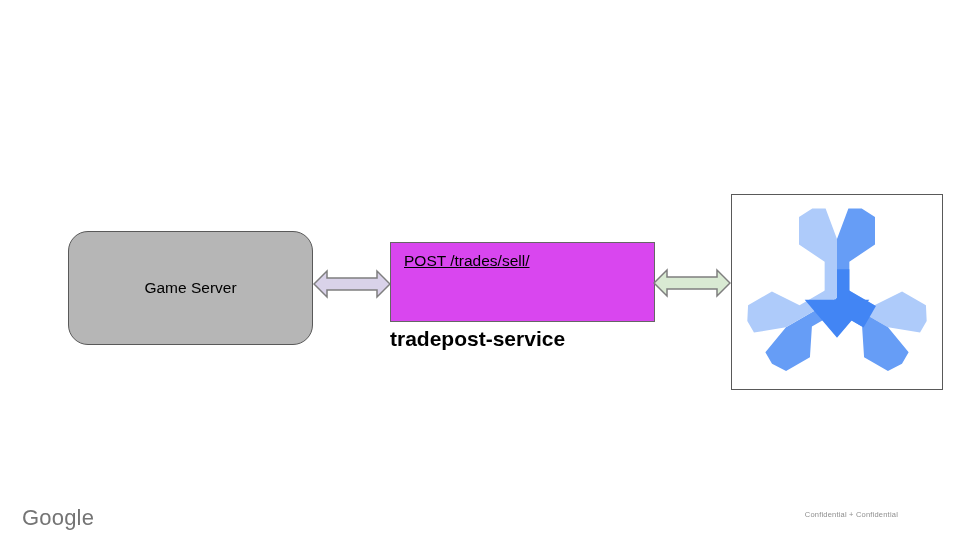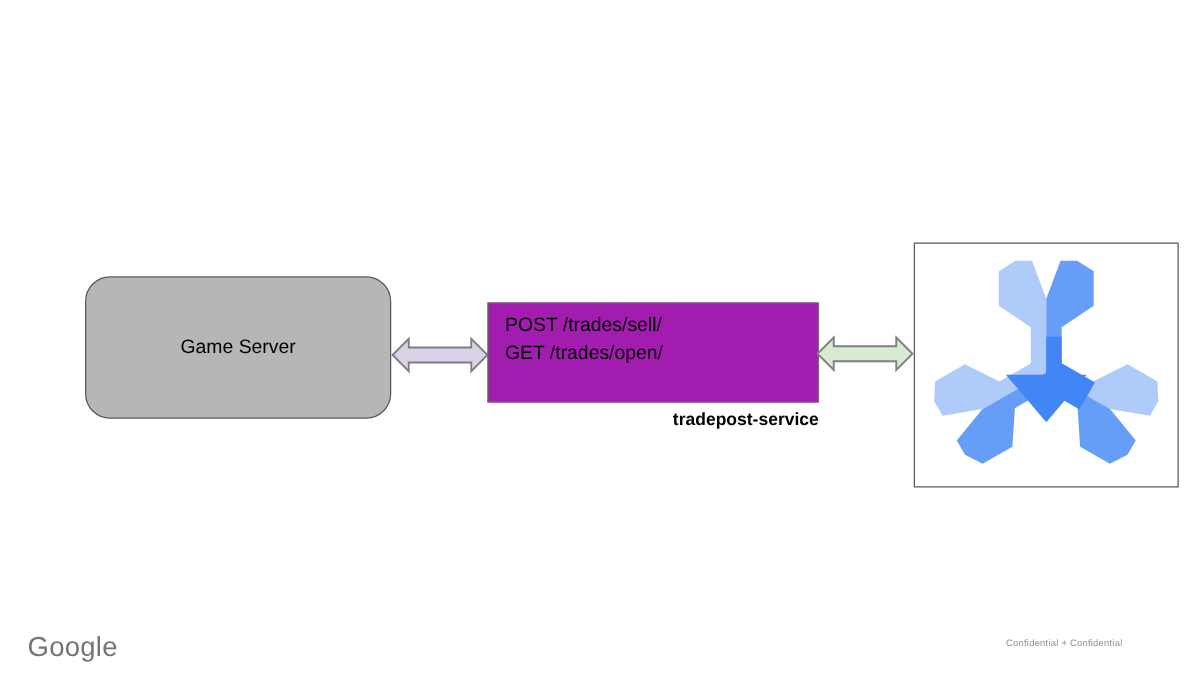--- a/index.html
+++ b/index.html
@@ -8,21 +8,21 @@
     background: #ffffff;
     font-family: "Liberation Sans", sans-serif;
     position: relative;
     overflow: hidden;
   }
   .canvas { position: absolute; inset: 0; }
 
   
   .game-server {
     position: absolute;
-    left: 68px; top: 221px;
+    left: 68px; top: 231px;
     width: 245px; height: 114px;
     background: #b6b6b6;
     border: 1px solid #595959;
     border-radius: 20px;
     display: flex; align-items: center; justify-content: center;
     box-sizing: border-box;
   }
   .game-server .label {
     font-size: 15.5px; color: #000000;
   }
@@ -39,22 +39,22 @@
   }
   .service-box .line {
     display: block;
     font-size: 15.5px; line-height: 22px; color: #000000;
     white-space: nowrap;
   }
   .service-caption {
     position: absolute;
     left: 390px; top: 327px;
     width: 265px;
-    text-align: right;
-    font-size: 14px; font-weight: bold; color: #000000;
+    text-align: left;
+    font-size: 21px; font-weight: bold; color: #000000;
   }
 
   
   .arrow { position: absolute; width: 78px; height: 32px; }
   .arrow-left  { left: 313px; top: 268px; }
   .arrow-right { left: 653px; top: 267px; }
   .arrow svg { display: block; width: 100%; height: 100%; }
   .arrow polygon { stroke: #7f7f7f; stroke-width: 1.5; stroke-linejoin: miter; }
 
   
@@ -95,23 +95,22 @@
   <div class="game-server" style="background: rgb(182, 182, 182);">
     <span class="label">Game Server</span>
   </div>
 
   <div class="arrow arrow-left">
     <svg viewBox="0 0 78 32">
       <polygon points="1,16 14,3 14,10 64,10 64,3 77,16 64,29 64,22 14,22 14,29" fill="#d9d2e9"></polygon>
     </svg>
   </div>
 
-  <div class="service-box" style="background: #a21caf;">
+  <div class="service-box" style="background: #d946ef; text-decoration: underline;">
     <span class="line">POST /trades/sell/</span>
-    <span class="line">GET /trades/open/</span>
   </div>
   <div class="service-caption">tradepost-service</div>
 
   <div class="arrow arrow-right">
     <svg viewBox="0 0 78 32">
       <polygon points="1,16 14,3 14,10 64,10 64,3 77,16 64,29 64,22 14,22 14,29" fill="#d9ead3"></polygon>
     </svg>
   </div>
 
   <div class="spanner-box" style="background: rgb(255, 255, 255);">

